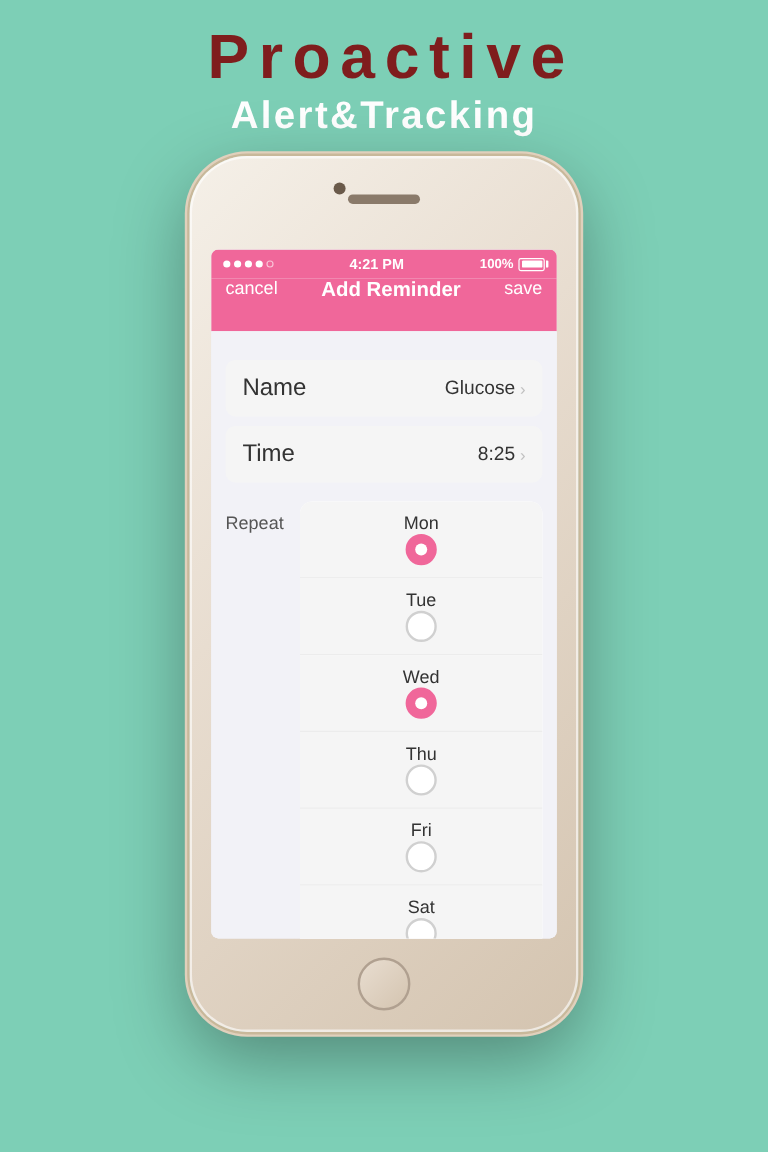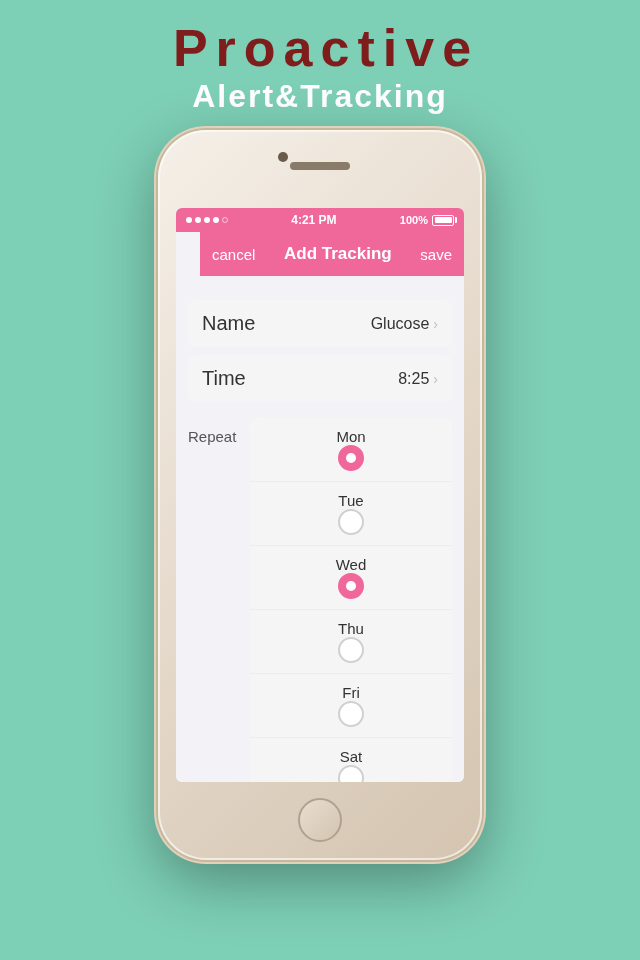--- a/index.html
+++ b/index.html
@@ -151,24 +151,23 @@
       width: 100%; height: 100%;
       background: white;
       border-radius: 1px;
     }
 
     
     .nav-bar {
       background: #f0679a;
       height: 44px;
       display: flex;
-      align-items: center;
+      align-items: flex-start;
       justify-content: space-between;
       padding: 0 12px;
-      margin-left: 24px;
     }
     .nav-cancel {
       color: white;
       font-size: 15px;
       font-weight: 400;
     }
     .nav-title {
       color: white;
       font-size: 17px;
       font-weight: 600;
@@ -296,21 +295,21 @@
       <div class="status-right">
         <span>100%</span>
         <div class="battery-bar">
           <div class="battery-fill"></div>
         </div>
       </div>
     </div>
 
     <div class="nav-bar">
       <span class="nav-cancel">cancel</span>
-      <span class="nav-title">Add Tracking</span>
+      <span class="nav-title">Add Reminder</span>
       <span class="nav-save">save</span>
     </div>
 
     <div class="content">
 
       <div style="margin: 8px 12px;">
         <div class="form-row">
           <span class="form-label">Name</span>
           <div class="form-value">
             <span>Glucose</span>

